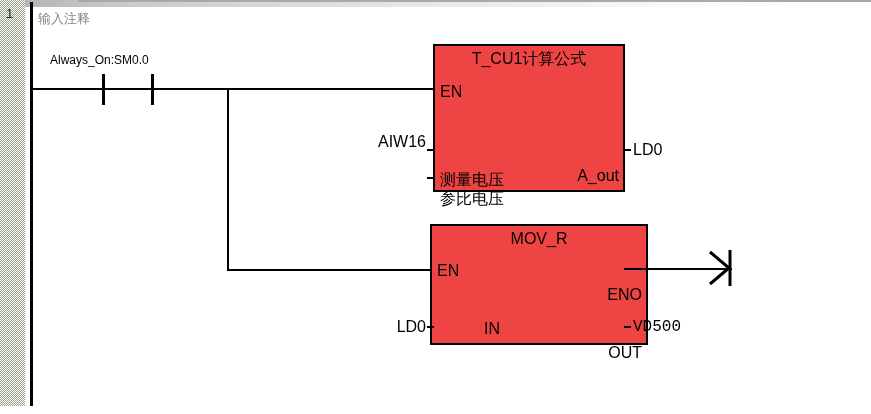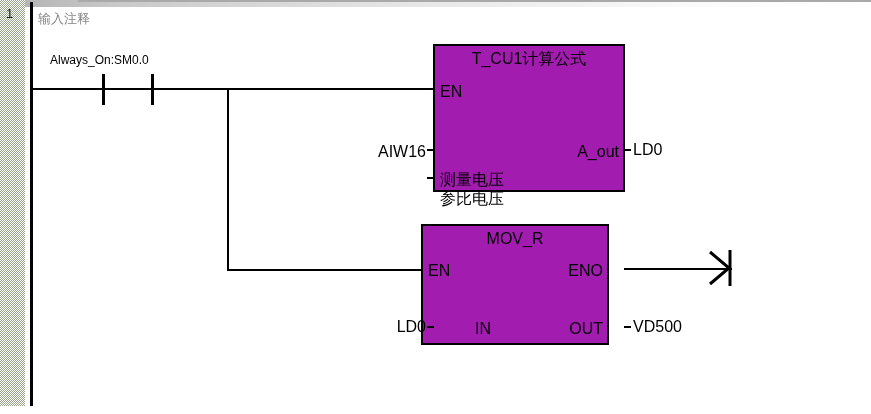--- a/index.html
+++ b/index.html
@@ -117,21 +117,21 @@
     width: 3px;
     height: 31px;
     background: #000000;
     top: 74px;
   }
 
   
   .fb {
     position: absolute;
     border: 2px solid #000000;
-    background: #a21caf;
+    background: #ef4444;
     box-sizing: border-box;
   }
   .fb-title {
     position: absolute;
     left: 0;
     right: 0;
     top: 3px;
     text-align: center;
     font-size: 16px;
     line-height: 20px;
@@ -150,20 +150,21 @@
   }
   .pin-out {
     position: absolute;
     right: 4px;
     font-size: 16px;
     line-height: 20px;
     color: #000000;
     white-space: nowrap;
     text-align: right;
     font-family: "Liberation Sans", "DejaVu Sans", sans-serif;
+    margin-top: 24px;
   }
 
   
   .operand-left {
     position: absolute;
     font-size: 16px;
     line-height: 20px;
     color: #000000;
     white-space: nowrap;
     text-align: right;
@@ -229,41 +230,41 @@
   <div class="hline" style="left:227px; top:269px; width:208px;"></div>
 
   <div class="fb" style="left:433px; top:44px; width:192px; height:148px;">
     <div class="fb-title">T_CU1计算公式</div>
     <div class="pin-in" style="top:36px;">EN</div>
     <div class="pin-in" style="top:96px;margin-top:47px;">参比电压</div>
     <div class="pin-in" style="top:124px;">测量电压</div>
     <div class="pin-out" style="top:96px;">A_out</div>
   </div>
 
-  <div class="operand-left" style="left:300px; top:142px; width:126px;">AIW16</div>
+  <div class="operand-left" style="left:300px; top:132px; width:126px;">AIW16</div>
   <div class="stub" style="left:427px; top:149px;"></div>
 
   <div class="stub" style="left:427px; top:177px;"></div>
 
   <div class="stub" style="left:624px; top:149px;"></div>
   <div class="operand-right" style="left:633px; top:140px;">LD0</div>
 
-  <div class="fb" style="left:421px; top:224px; width:188px; height:121px;">
+  <div class="fb" style="left:430px; top:224px; width:218px; height:121px;">
     <div class="fb-title">MOV_R</div>
     <div class="pin-in" style="top:35px;">EN</div>
     <div class="pin-out" style="top:35px;">ENO</div>
     <div class="pin-in" style="top:93px;margin-left:47px;">IN</div>
     <div class="pin-out" style="top:93px;">OUT</div>
   </div>
 
   <div class="operand-left" style="left:320px; top:317px; width:106px;">LD0</div>
   <div class="stub" style="left:427px; top:326px;"></div>
 
   <div class="stub" style="left:624px; top:326px;"></div>
-  <div class="operand-right" style="left:633px; top:317px;">VD500</div>
+  <div class="operand-right" style="left:633px; top:317px;font-family:Liberation Mono, monospace;">VD500</div>
 
   <div class="hline" style="left:624px; top:268px; width:108px;"></div>
   <div class="flow-arrow">
     <svg width="42" height="40" viewBox="0 0 42 40" xmlns="http://www.w3.org/2000/svg">
       <path d="M 18 4 L 37 20 L 18 36" fill="none" stroke="#000000" stroke-width="3"></path>
       <line x1="38" y1="2" x2="38" y2="38" stroke="#000000" stroke-width="3"></line>
     </svg>
   </div>
 
 </div>

